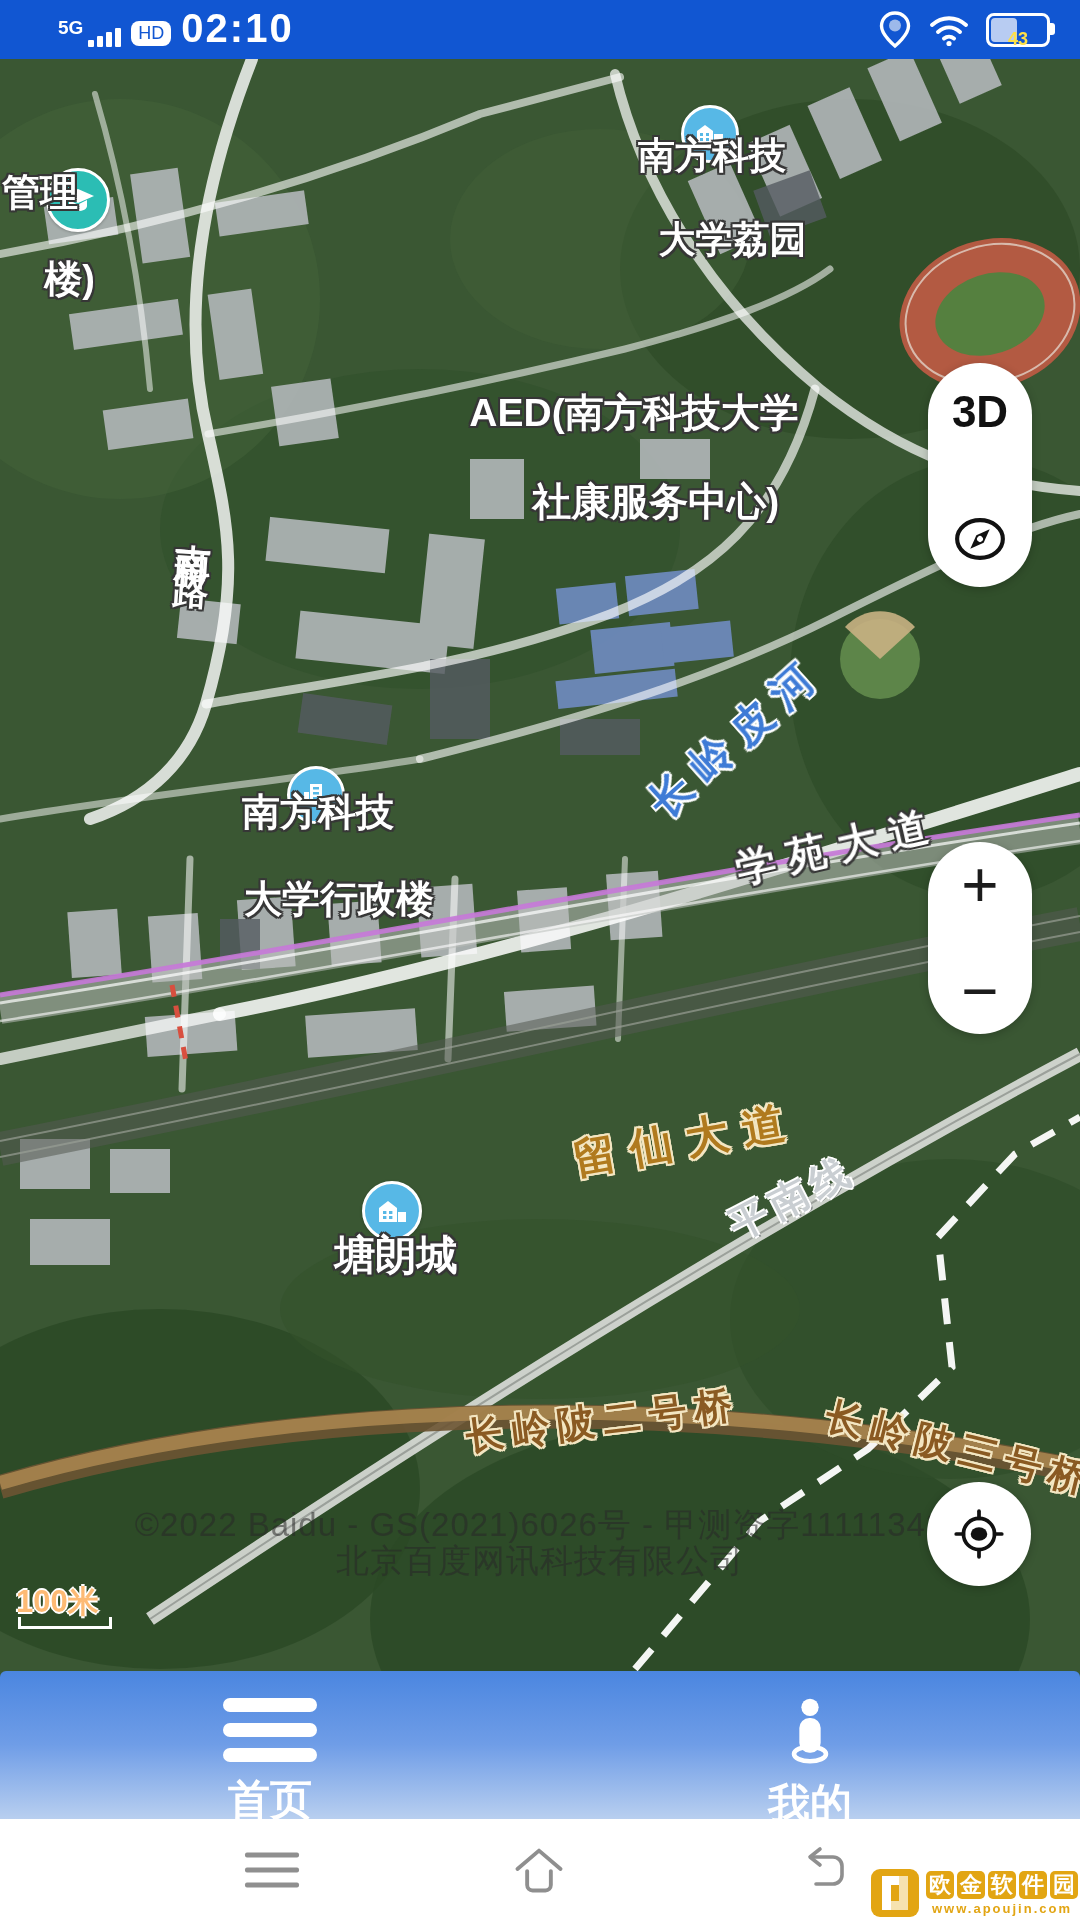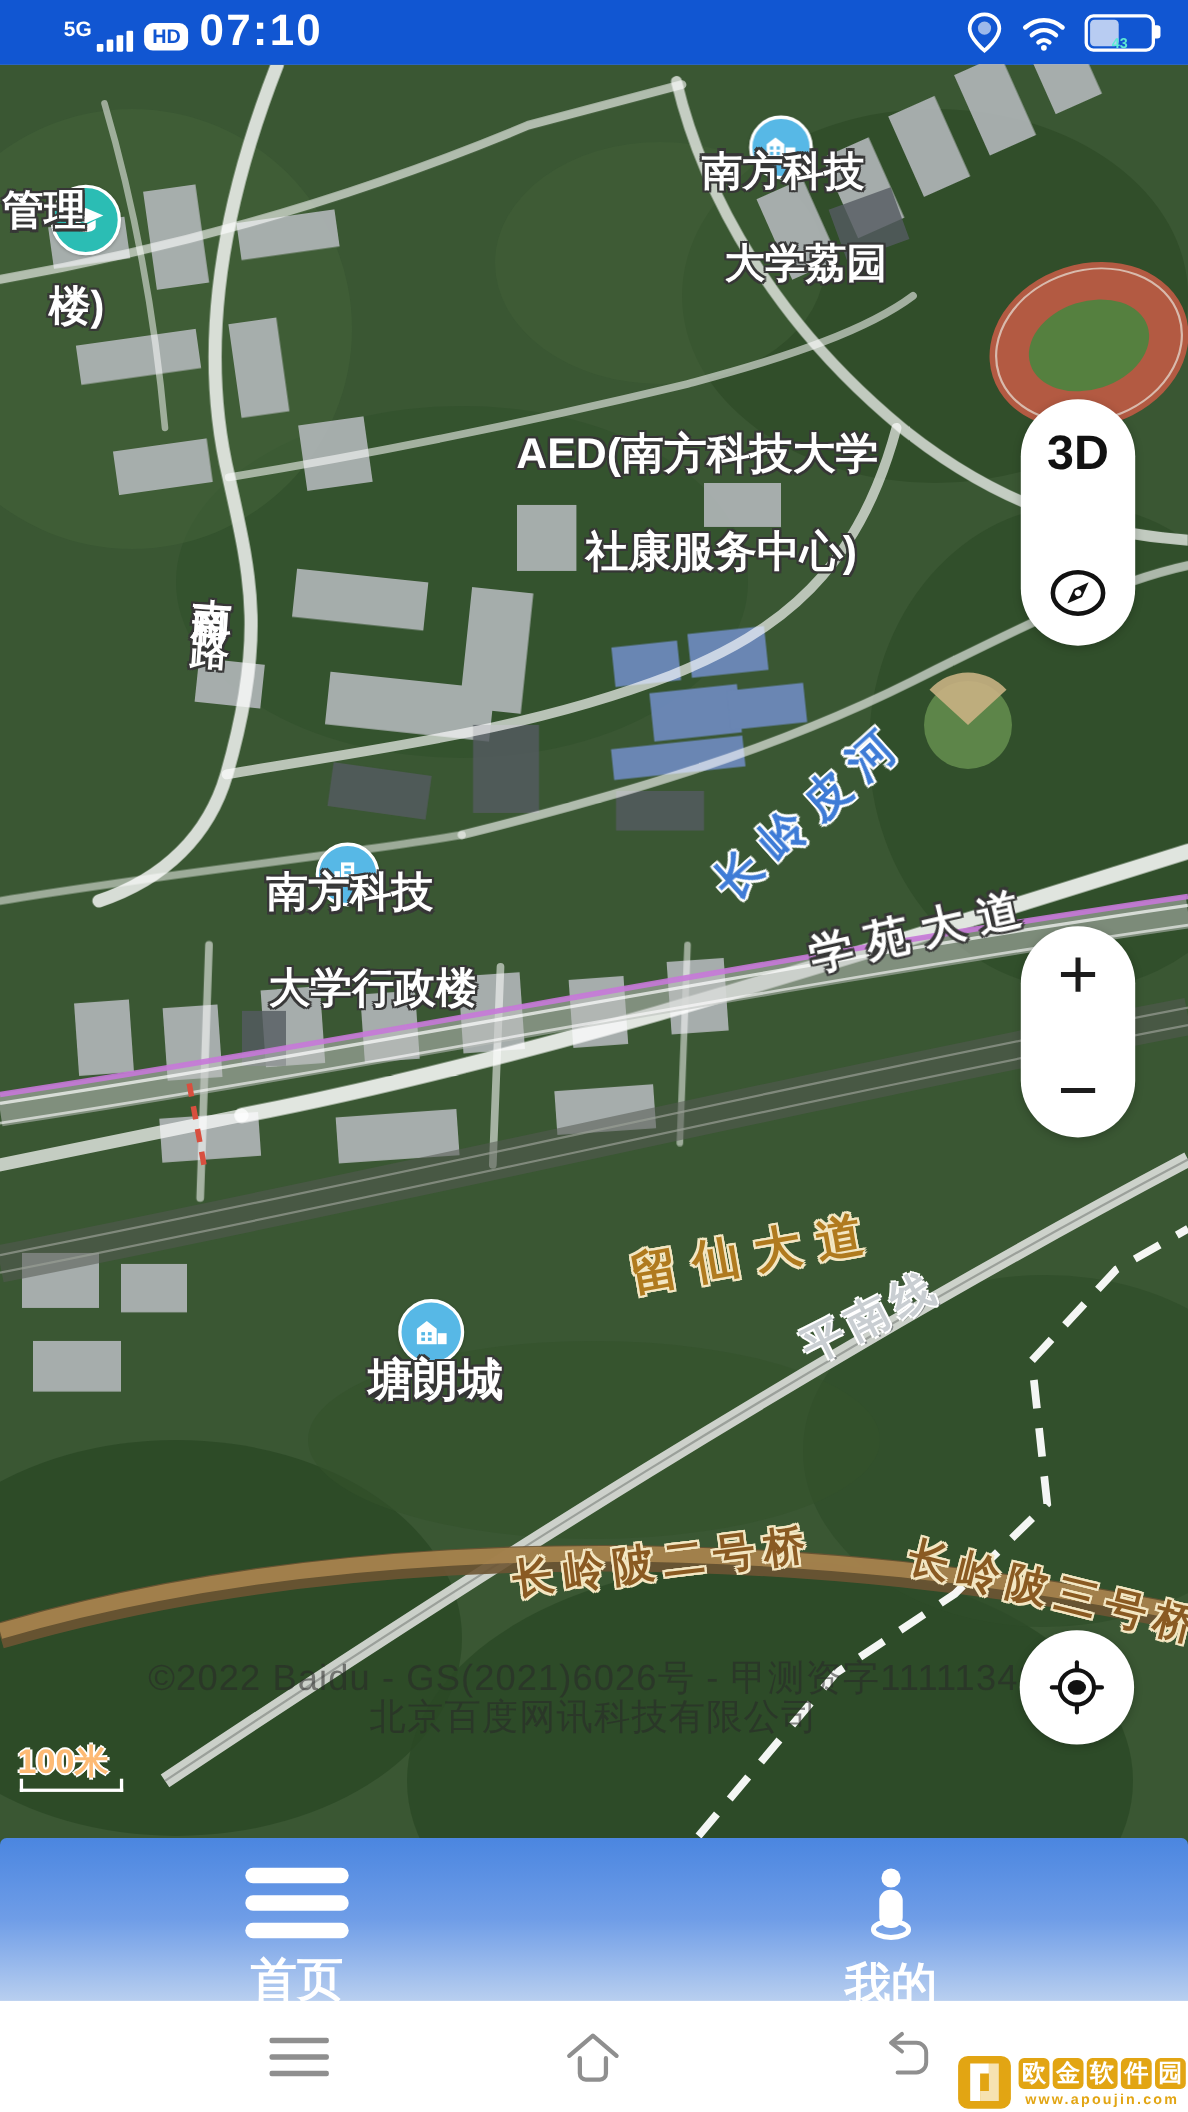--- a/index.html
+++ b/index.html
@@ -6,27 +6,27 @@
   body{width:1080px;height:1920px;overflow:hidden;position:relative;
        font-family:"Liberation Sans","DejaVu Sans",sans-serif;background:#fff;}
   
   .status-bar{position:absolute;left:0;top:0;width:1080px;height:59px;background:#1156d2;
               display:flex;align-items:center;justify-content:space-between;color:#fff;}
   .sb-left{display:flex;align-items:flex-end;margin-left:58px;gap:10px;}
   .sb-right{display:flex;align-items:center;margin-right:30px;gap:16px;}
   .sig-wrap{display:flex;align-items:flex-end;gap:3px;padding-bottom:6px;}
   .sig-5g{font-size:19px;font-weight:700;margin-right:2px;transform:translateY(-8px);}
   .bar{width:6px;background:#fff;border-radius:1px;}
-  .hd-badge{background:#fff;color:#1156d2;font-weight:700;font-size:18px;border-radius:8px;
+  .hd-badge{background:#fff;color:#1156d2;font-weight:400;font-size:18px;border-radius:8px;
             padding:2px 7px;margin-bottom:7px;text-align:right;}
   .sb-time{font-size:40px;font-weight:600;letter-spacing:2px;margin-bottom:2px;}
   .battery{position:relative;width:58px;height:28px;border:3px solid #fff;border-radius:8px;
            display:flex;align-items:center;justify-content:center;}
   .battery .fill{position:absolute;left:2px;top:2px;bottom:2px;width:45%;background:rgba(255,255,255,.7);border-radius:4px;}
-  .battery .pct{position:relative;font-size:13px;font-weight:700;color:#5eead4;margin-top:19px;}
+  .battery .pct{position:relative;font-size:18px;font-weight:700;color:#fde047;margin-top:19px;}
   .battery .nub{position:absolute;right:-8px;top:7px;width:5px;height:12px;background:#fff;border-radius:0 3px 3px 0;}
   
   .map{position:absolute;left:0;top:59px;width:1080px;height:1765px;overflow:hidden;background:#3a5733;}
   .map-bg{position:absolute;left:0;top:0;width:100%;height:100%;}
   .lbl{position:absolute;font-weight:700;white-space:pre;text-align:center;
        transform:translate(-50%,-50%);line-height:1.14;}
   .ol-d{color:#fff;text-shadow:-2px 0 rgba(55,55,55,.95),2px 0 rgba(55,55,55,.95),
         0 -2px rgba(55,55,55,.95),0 2px rgba(55,55,55,.95),-2px -2px rgba(55,55,55,.95),
         2px 2px rgba(55,55,55,.95),-2px 2px rgba(55,55,55,.95),2px -2px rgba(55,55,55,.95);}
   .ol-w{text-shadow:-2px 0 #fff,2px 0 #fff,0 -2px #fff,0 2px #fff,
@@ -81,21 +81,21 @@
 <div class="status-bar">
   <div class="sb-left">
     <div class="sig-wrap">
       <span class="sig-5g">5G</span>
       <div class="bar" style="height:7px"></div>
       <div class="bar" style="height:11px"></div>
       <div class="bar" style="height:15px"></div>
       <div class="bar" style="height:19px"></div>
     </div>
     <span class="hd-badge">HD</span>
-    <span class="sb-time">07:10</span>
+    <span class="sb-time">02:10</span>
   </div>
   <div class="sb-right">
     <svg width="34" height="40" viewBox="0 0 34 40">
       <path d="M17 3 C9 3 3.5 9 3.5 16 C3.5 25 17 36 17 36 C17 36 30.5 25 30.5 16 C30.5 9 25 3 17 3 Z" fill="none" stroke="#fff" stroke-width="3.4"></path>
       <circle cx="17" cy="15.5" r="6" fill="#9db9ea"></circle>
     </svg>
     <svg width="42" height="34" viewBox="0 0 42 34">
       <path d="M4 12 C14 3 28 3 38 12" fill="none" stroke="#fff" stroke-width="4" stroke-linecap="round"></path>
       <path d="M10 19 C17 13 25 13 32 19" fill="none" stroke="#fff" stroke-width="4" stroke-linecap="round"></path>
       <path d="M16 25.5 C19 23 23 23 26 25.5" fill="none" stroke="#fff" stroke-width="4" stroke-linecap="round"></path>

